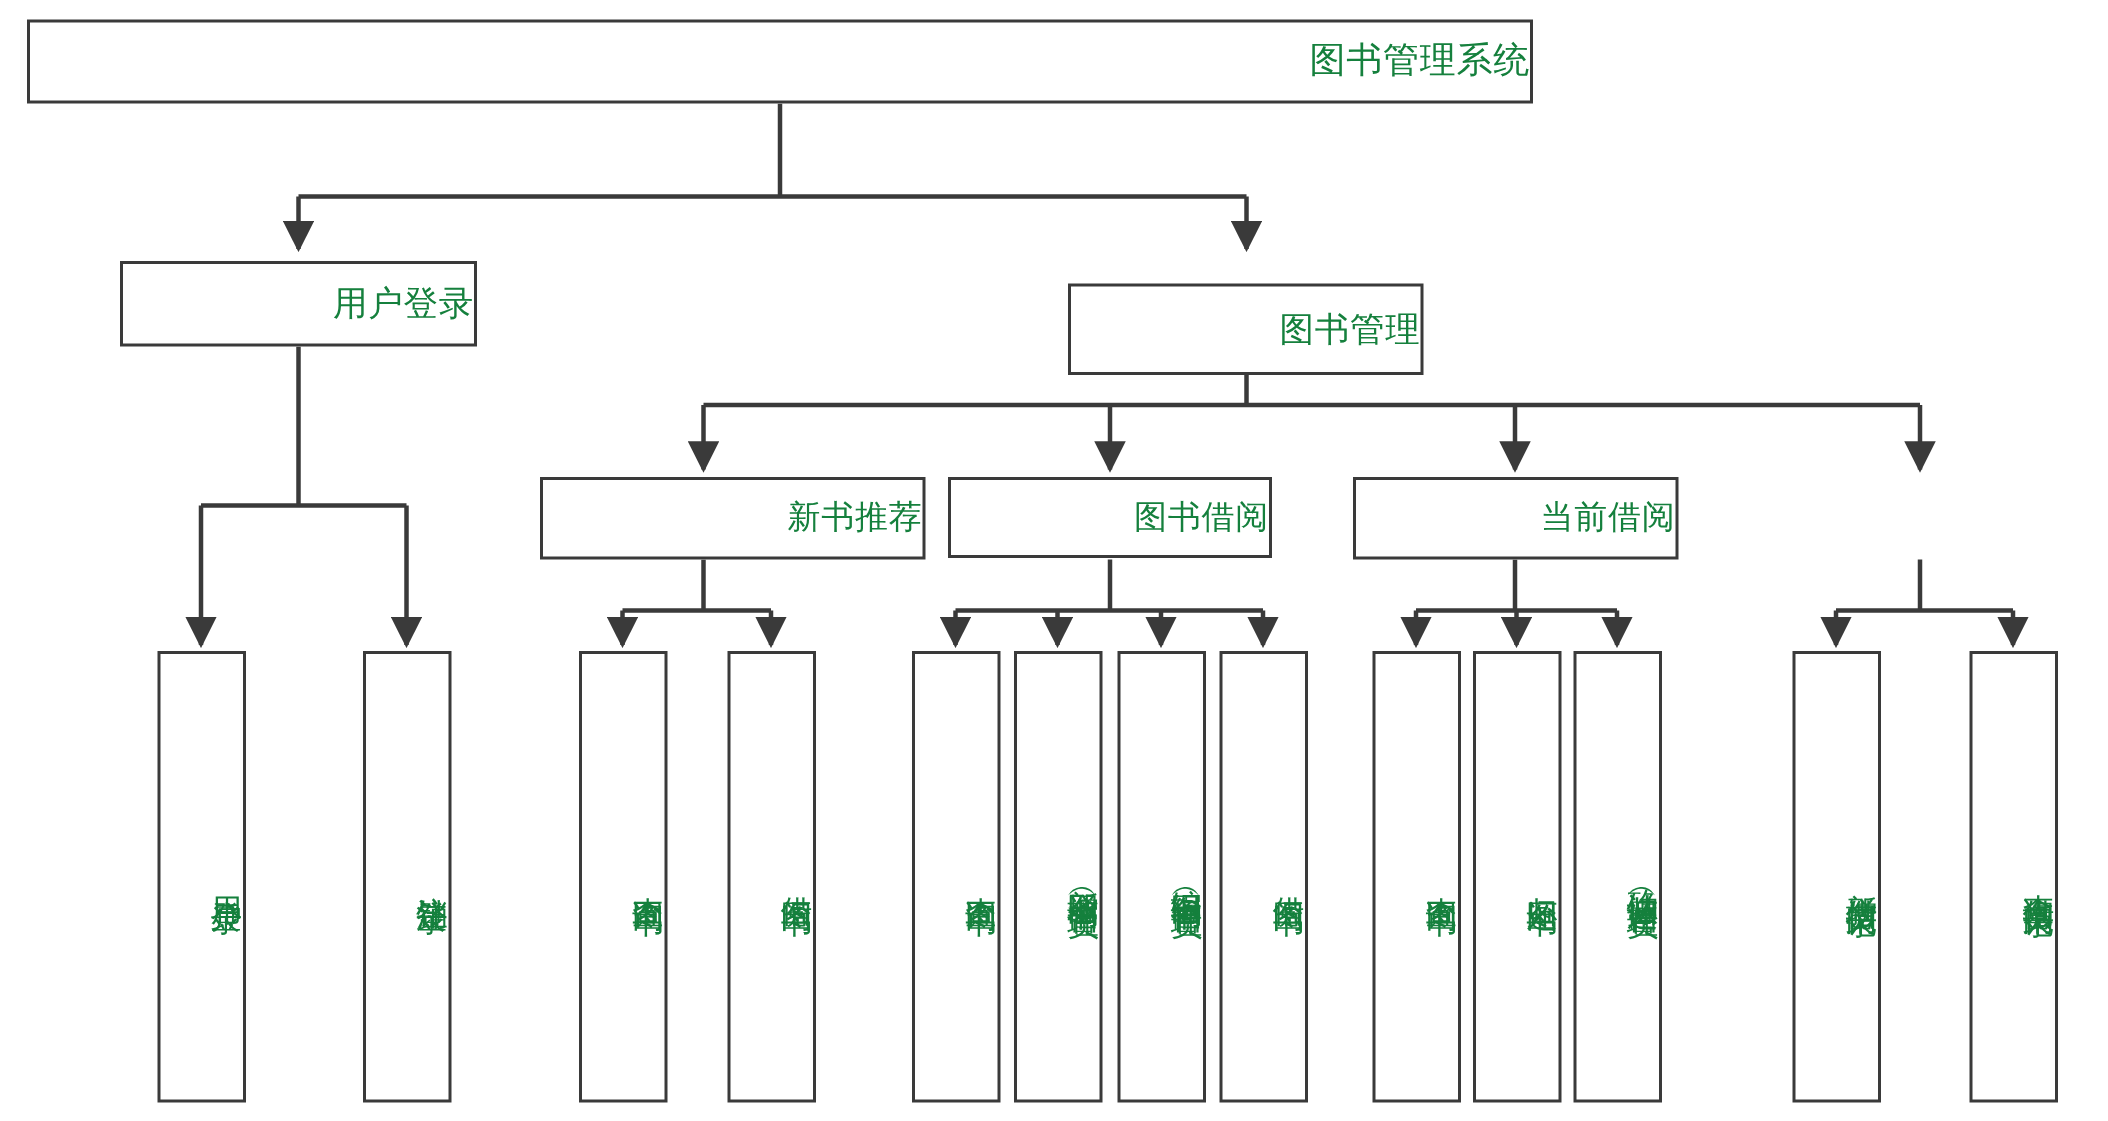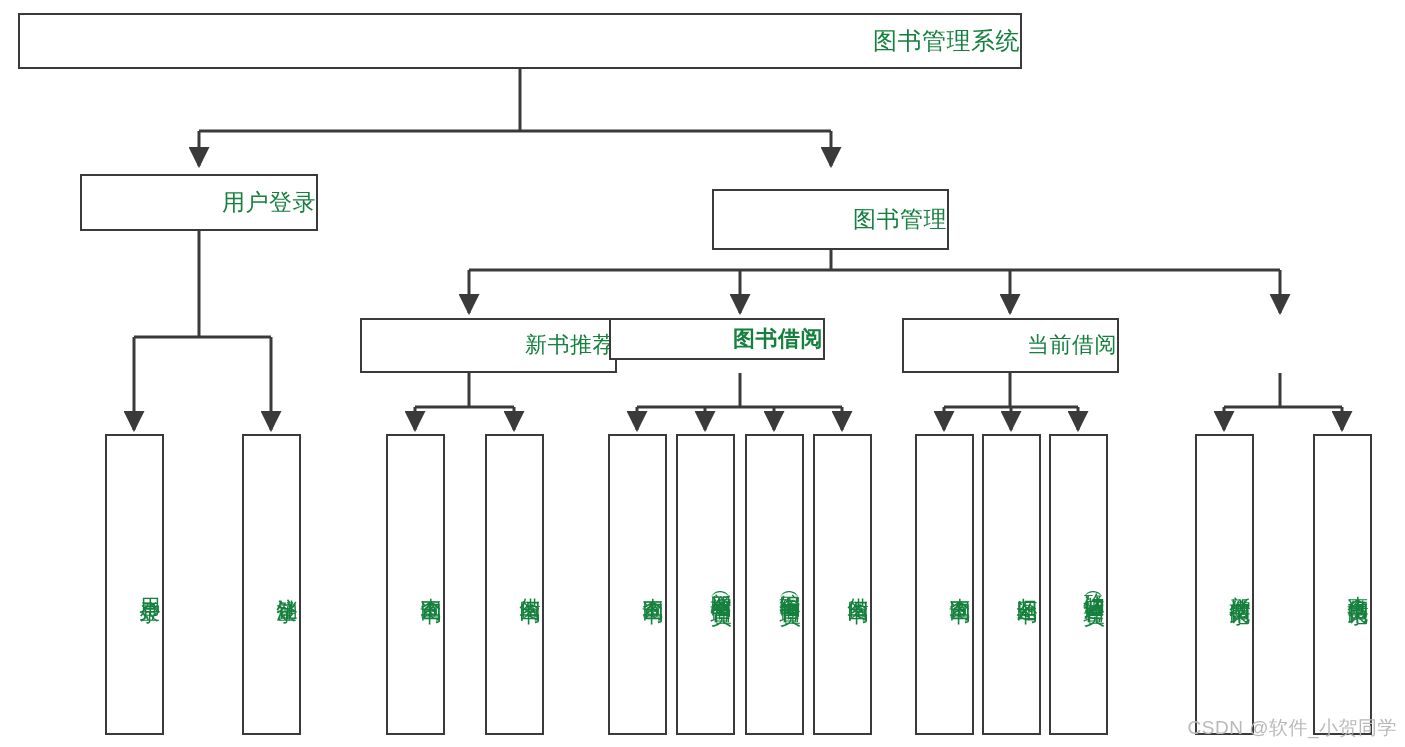--- a/index.html
+++ b/index.html
@@ -133,21 +133,21 @@
   <div class="node level1" style="left:80px; top:174px; width:238px; height:57px;">
     <span class="label-h">用户登录</span>
   </div>
   <div class="node level1" style="left:712px; top:174px; width:237px; height:61px;margin-top:15px;">
     <span class="label-h">图书管理</span>
   </div>
 
   <div class="node level2" style="left:360px; top:318px; width:257px; height:55px;">
     <span class="label-h">新书推荐</span>
   </div>
-  <div class="node level2" style="left:609px; top:318px; width:216px; height:42px;font-weight:bold;">
+  <div class="node level2" style="left:632px; top:318px; width:216px; height:54px;">
     <span class="label-h">图书借阅</span>
   </div>
   <div class="node level2" style="left:902px; top:318px; width:217px; height:55px;padding-left:20px;">
     <span class="label-h">当前借阅</span>
   </div>
 
   <div class="node leaf" style="left:105px; top:434px; width:59px; height:301px;">
     <span class="label-v">用户登录</span>
   </div>
   <div class="node leaf" style="left:242px; top:434px; width:59px; height:301px;">
@@ -184,15 +184,14 @@
     <span class="label-v">确认归还（管理员）</span>
   </div>
 
   <div class="node leaf" style="left:1195px; top:434px; width:59px; height:301px;">
     <span class="label-v">新增借阅记录</span>
   </div>
   <div class="node leaf" style="left:1313px; top:434px; width:59px; height:301px;">
     <span class="label-v">查询借阅记录</span>
   </div>
 
-  <div class="watermark">CSDN @软件_小贺同学</div>
 
 </div>
 
 </body></html>

